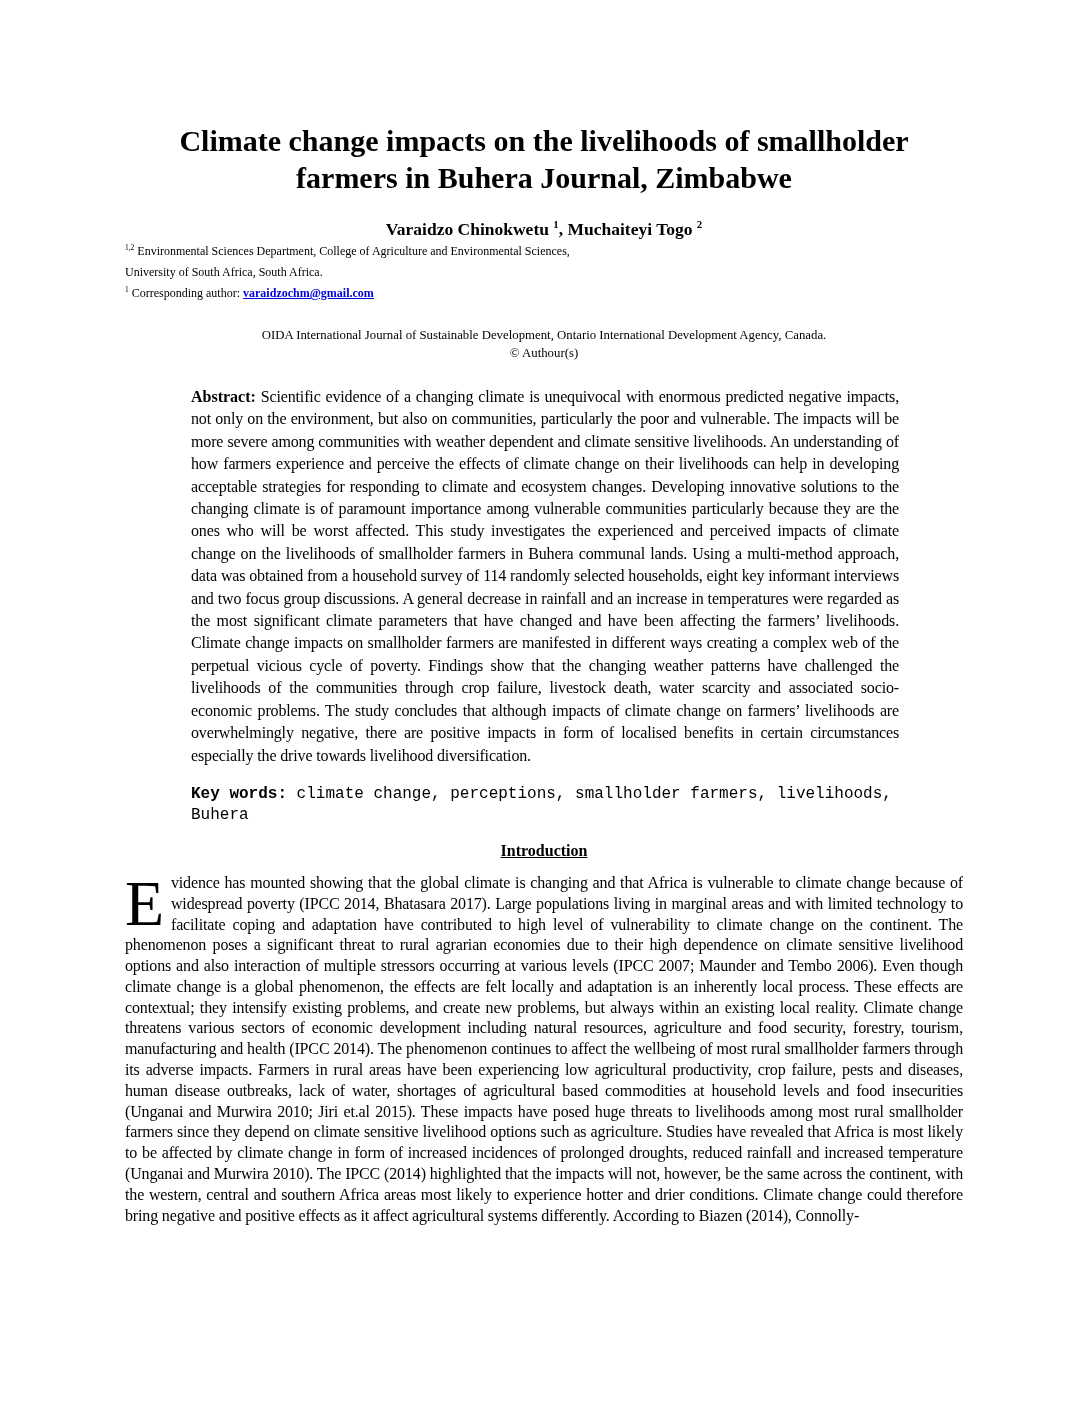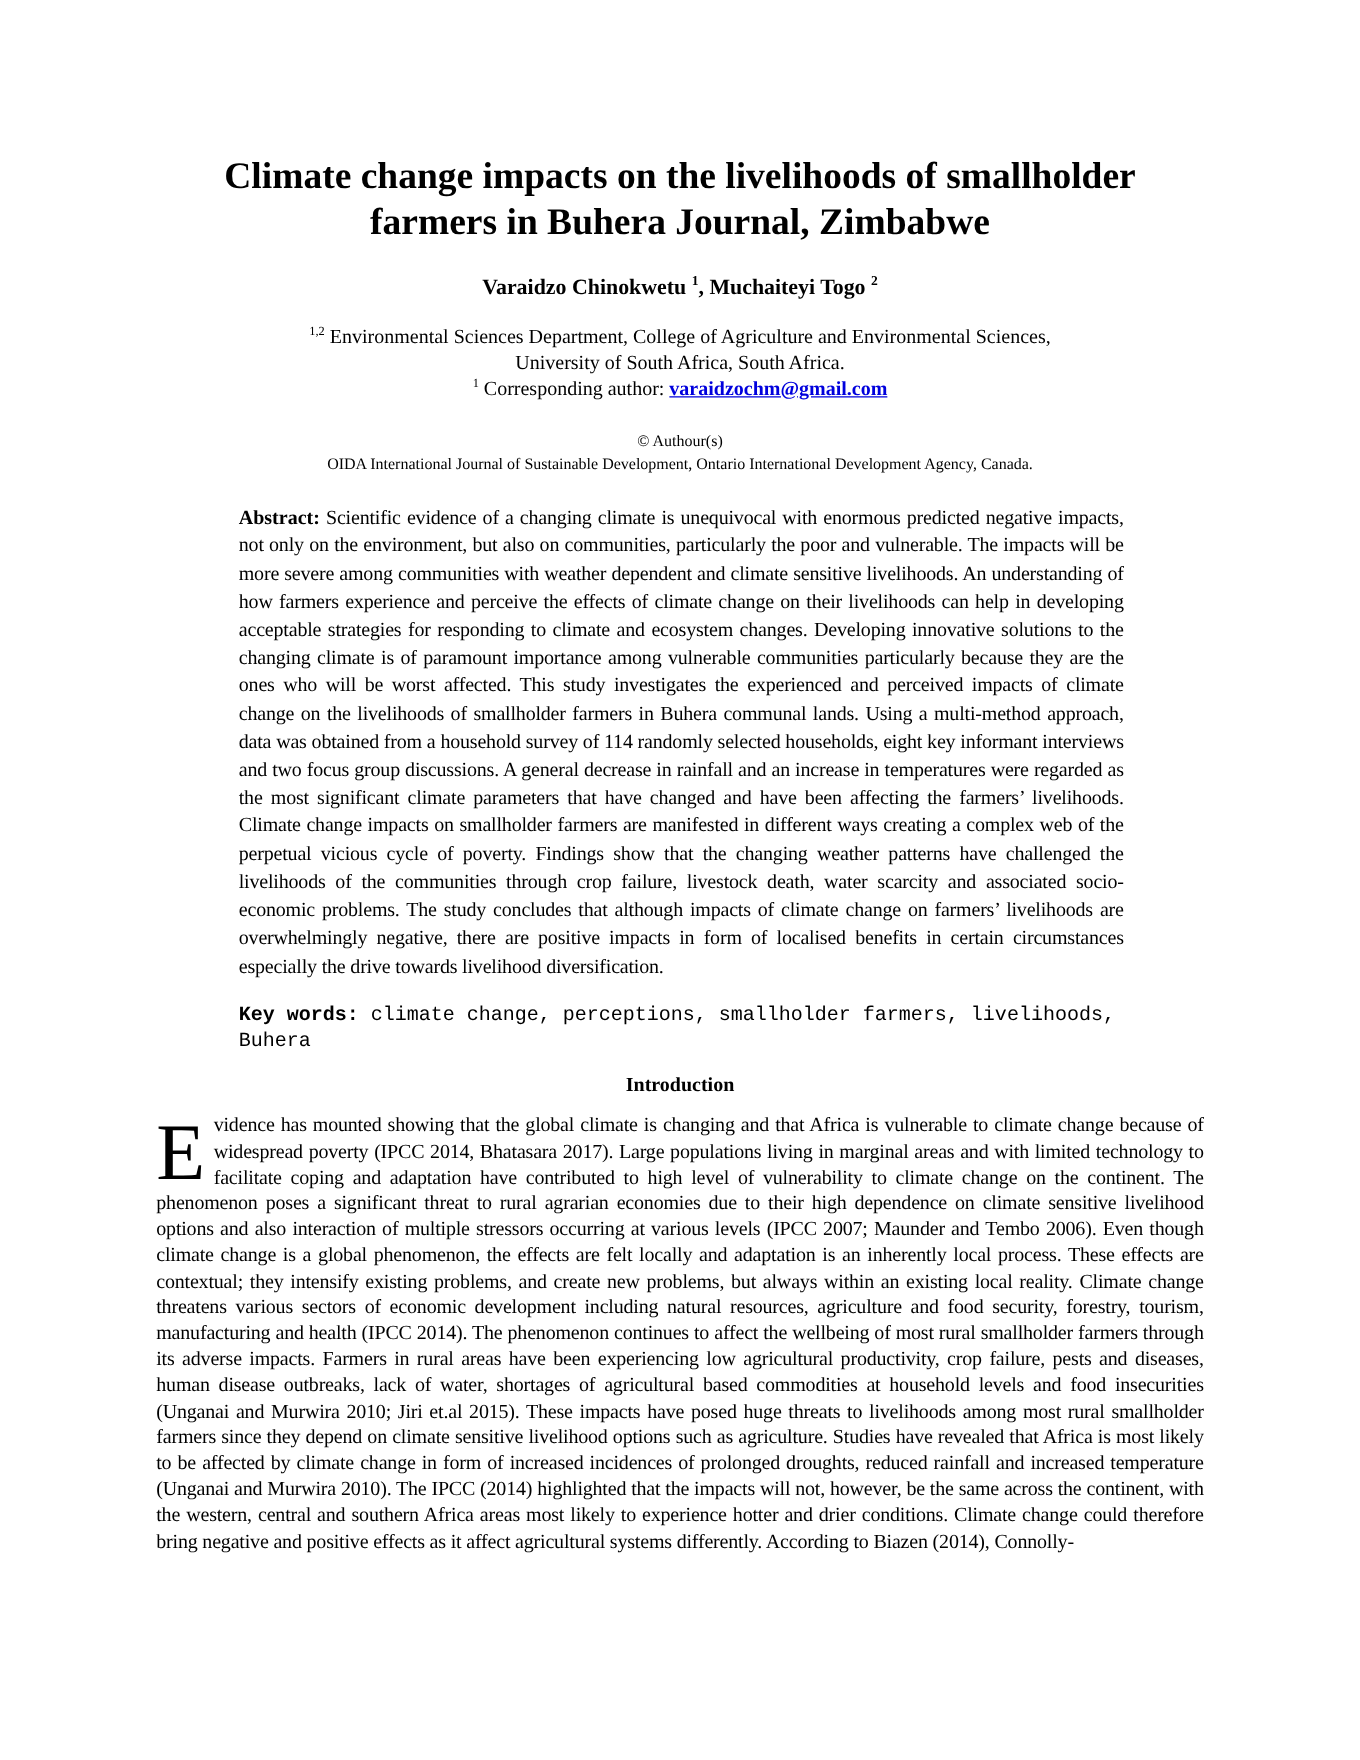--- a/index.html
+++ b/index.html
@@ -29,23 +29,23 @@
   }
   .authors {
     margin-top: 22px;
     text-align: center;
     font-weight: bold;
     font-size: 17.5px;
     line-height: 22px;
   }
   sup { font-size: 0.62em; line-height: 0; }
   .affiliation {
-    margin-top: 19px;
-    text-align: center;
-    font-size: 16px;
+    margin-top: 1px;
+    text-align: left;
+    font-size: 12px;
     line-height: 21px;
   }
   .email-link {
     color: #0000dd;
     font-weight: bold;
     text-decoration: underline;
     cursor: pointer;
   }
   .imprint {
     margin-top: 22px;
@@ -66,20 +66,21 @@
     font-size: 16px;
     line-height: 21px;
     font-family: Liberation Mono, monospace;
   }
   .section-heading {
     margin-top: 14px;
     text-align: center;
     font-weight: bold;
     font-size: 16px;
     line-height: 21px;
+    text-decoration: underline;
   }
   .intro {
     margin-top: 12px;
     text-align: justify;
     font-size: 16px;
     line-height: 20.8px;
     letter-spacing: -0.15px;
   }
   .dropcap {
     float: left;
@@ -100,22 +101,22 @@
 
   <div class="authors"><span>Varaidzo Chinokwetu </span><sup>1</sup><span>, </span><span>Muchaiteyi Togo </span><sup>2</sup></div>
 
   <div class="affiliation">
     <div><sup>1,2</sup><span> Environmental Sciences Department, College of Agriculture and Environmental Sciences,</span></div>
     <div>University of South Africa, South Africa.</div>
     <div><sup>1</sup><span> Corresponding author: </span><a class="email-link">varaidzochm@gmail.com</a></div>
   </div>
 
   <div class="imprint">
+    <div>OIDA International Journal of Sustainable Development, Ontario International Development Agency, Canada.</div>
     <div>© Authour(s)</div>
-    <div>OIDA International Journal of Sustainable Development, Ontario International Development Agency, Canada.</div>
   </div>
 
   <p class="abstract"><b>Abstract:</b><span> Scientific evidence of a changing climate is unequivocal with enormous predicted negative impacts, not only on the environment, but also on communities, particularly the poor and vulnerable. The impacts will be more severe among communities with weather dependent and climate sensitive livelihoods. An understanding of how farmers experience and perceive the effects of climate change on their livelihoods can help in developing acceptable strategies for responding to climate and ecosystem changes. Developing innovative solutions to the changing climate is of paramount importance among vulnerable communities particularly because they are the ones who will be worst affected. This study investigates the experienced and perceived impacts of climate change on the livelihoods of smallholder farmers in Buhera communal lands. Using a multi-method approach, data was obtained from a household survey of 114 randomly selected households, eight key informant interviews and two focus group discussions. A general decrease in rainfall and an increase in temperatures were regarded as the most significant climate parameters that have changed and have been affecting the farmers’ livelihoods. Climate change impacts on smallholder farmers are manifested in different ways creating a complex web of the perpetual vicious cycle of poverty. Findings show that the changing weather patterns have challenged the livelihoods of the communities through crop failure, livestock death, water scarcity and associated socio-economic problems. The study concludes that although impacts of climate change on farmers’ livelihoods are overwhelmingly negative, there are positive impacts in form of localised benefits in certain circumstances especially the drive towards livelihood diversification.</span></p>
 
   <p class="keywords"><b>Key words:</b><span> climate change, perceptions, smallholder farmers, livelihoods, Buhera</span></p>
 
   <div class="section-heading">Introduction</div>
 
   <p class="intro"><span class="dropcap">E</span><span>vidence has mounted showing that the global climate is changing and that Africa is vulnerable to climate change because of widespread poverty (IPCC 2014, Bhatasara 2017). Large populations living in marginal areas and with limited technology to facilitate coping and adaptation have contributed to high level of vulnerability to climate change on the continent. The phenomenon poses a significant threat to rural agrarian economies due to their high dependence on climate sensitive livelihood options and also interaction of multiple stressors occurring at various levels (IPCC 2007; Maunder and Tembo 2006). Even though climate change is a global phenomenon, the effects are felt locally and adaptation is an inherently local process. These effects are contextual; they intensify existing problems, and create new problems, but always within an existing local reality. Climate change threatens various sectors of economic development including natural resources, agriculture and food security, forestry, tourism, manufacturing and health (IPCC 2014). The phenomenon continues to affect the wellbeing of most rural smallholder farmers through its adverse impacts. Farmers in rural areas have been experiencing low agricultural productivity, crop failure, pests and diseases, human disease outbreaks, lack of water, shortages of agricultural based commodities at household levels and food insecurities (Unganai and Murwira 2010; Jiri et.al 2015).  These impacts have posed huge threats to livelihoods among most rural smallholder farmers since they depend on climate sensitive livelihood options such as agriculture. Studies have revealed that Africa is most likely to be affected by climate change in form of increased incidences of prolonged droughts, reduced rainfall and increased temperature (Unganai and Murwira 2010). The IPCC (2014) highlighted that the impacts will not, however, be the same across the continent, with the western, central and southern Africa areas most likely to experience hotter and drier conditions. Climate change could therefore bring negative and positive effects as it affect agricultural systems differently.  According to Biazen (2014), Connolly-</span></p>
 

